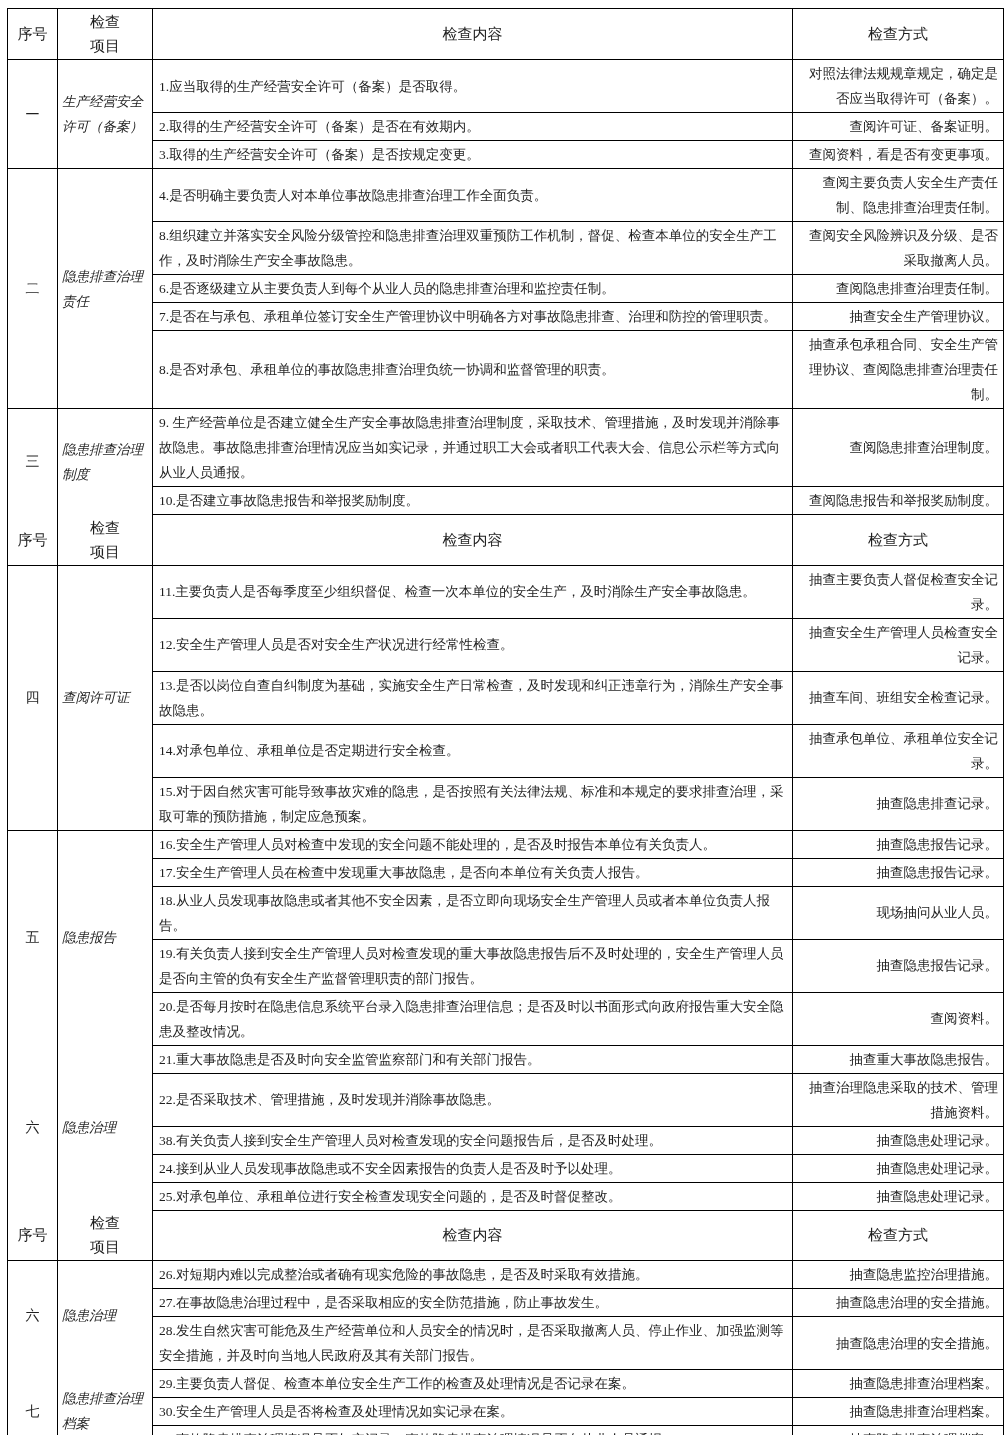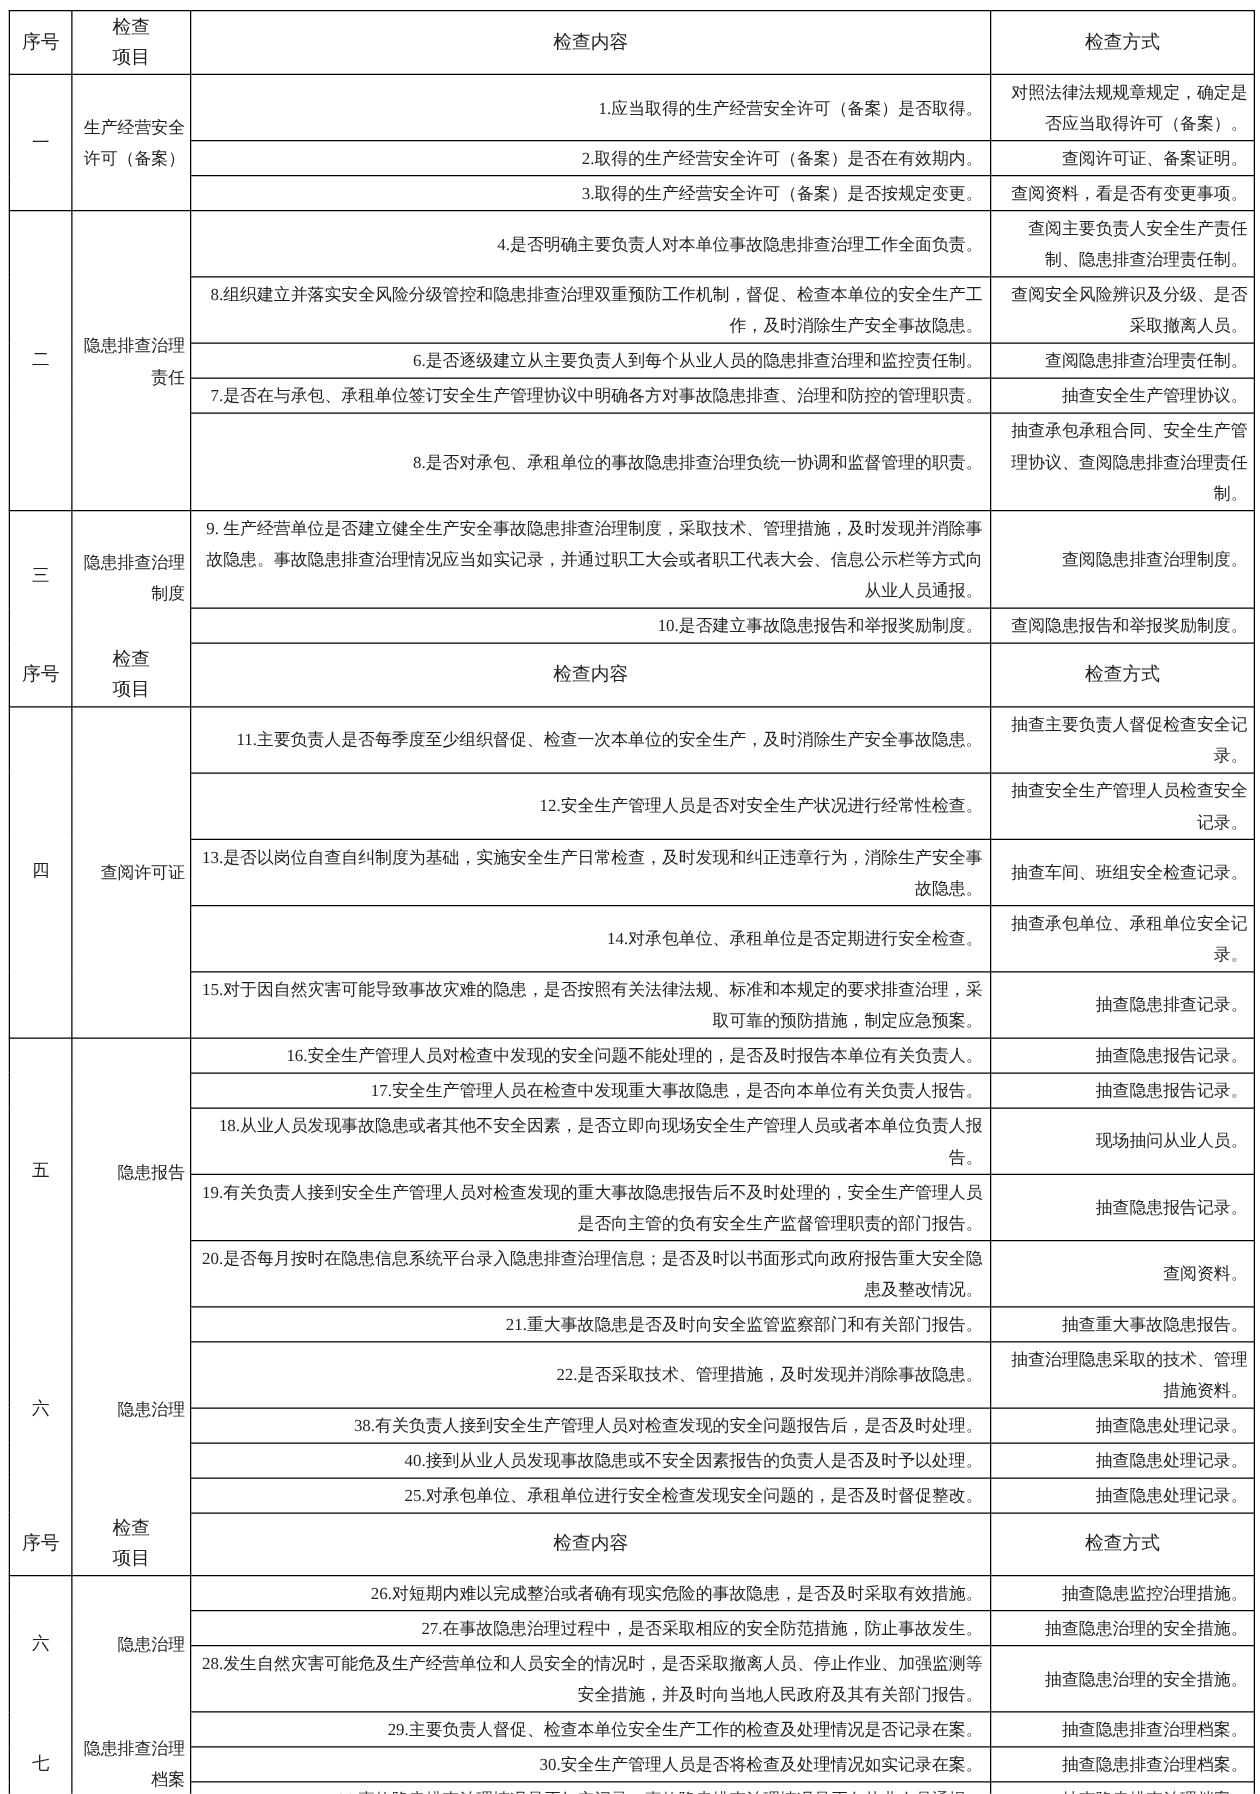--- a/index.html
+++ b/index.html
@@ -26,22 +26,22 @@
   }
   th{
     font-size:15px;
     text-align:center;
     line-height:24px;
   }
   tr.header-main th{height:48px;}
   tr.header-repeat th{height:36px;}
   th.pre{white-space:pre-line;}
   td.seq{text-align:center;font-size:14px;padding:1px 2px;}
-  td.item{text-align:right;padding:1px 4px;}
-  td.content{text-align:right;}
+  td.item{text-align:left;padding:1px 4px;font-style:italic;}
+  td.content{text-align:left;}
   td.method{text-align:right;padding:1px 5px;}
   .bt-hidden{border-top-style:hidden;}
 </style>
 </head>
 <body>
 
 <table>
   <colgroup>
     <col style="width:50px">
     <col style="width:95px">
@@ -169,21 +169,21 @@
     </tr>
     <tr>
       <td class="content">22.是否采取技术、管理措施，及时发现并消除事故隐患。</td>
       <td class="method">抽查治理隐患采取的技术、管理措施资料。</td>
     </tr>
     <tr>
       <td class="content">38.有关负责人接到安全生产管理人员对检查发现的安全问题报告后，是否及时处理。</td>
       <td class="method">抽查隐患处理记录。</td>
     </tr>
     <tr>
-      <td class="content">40.接到从业人员发现事故隐患或不安全因素报告的负责人是否及时予以处理。</td>
+      <td class="content">24.接到从业人员发现事故隐患或不安全因素报告的负责人是否及时予以处理。</td>
       <td class="method">抽查隐患处理记录。</td>
     </tr>
     <tr>
       <td class="content">25.对承包单位、承租单位进行安全检查发现安全问题的，是否及时督促整改。</td>
       <td class="method">抽查隐患处理记录。</td>
     </tr>
 
     <tr class="header-repeat">
       <th class="bt-hidden">序号</th>
       <th class="bt-hidden pre">检查

